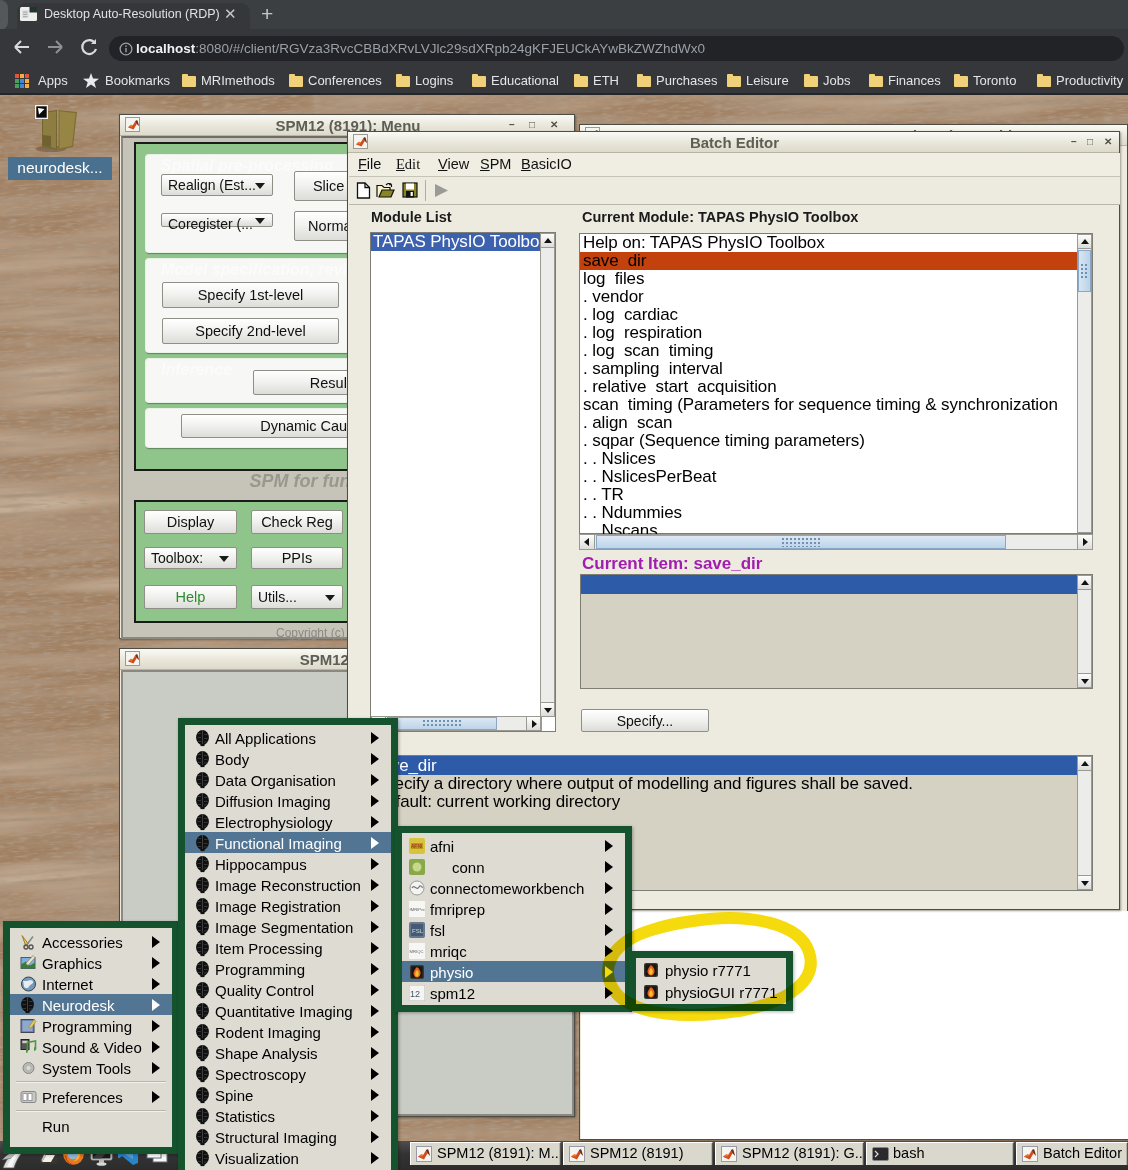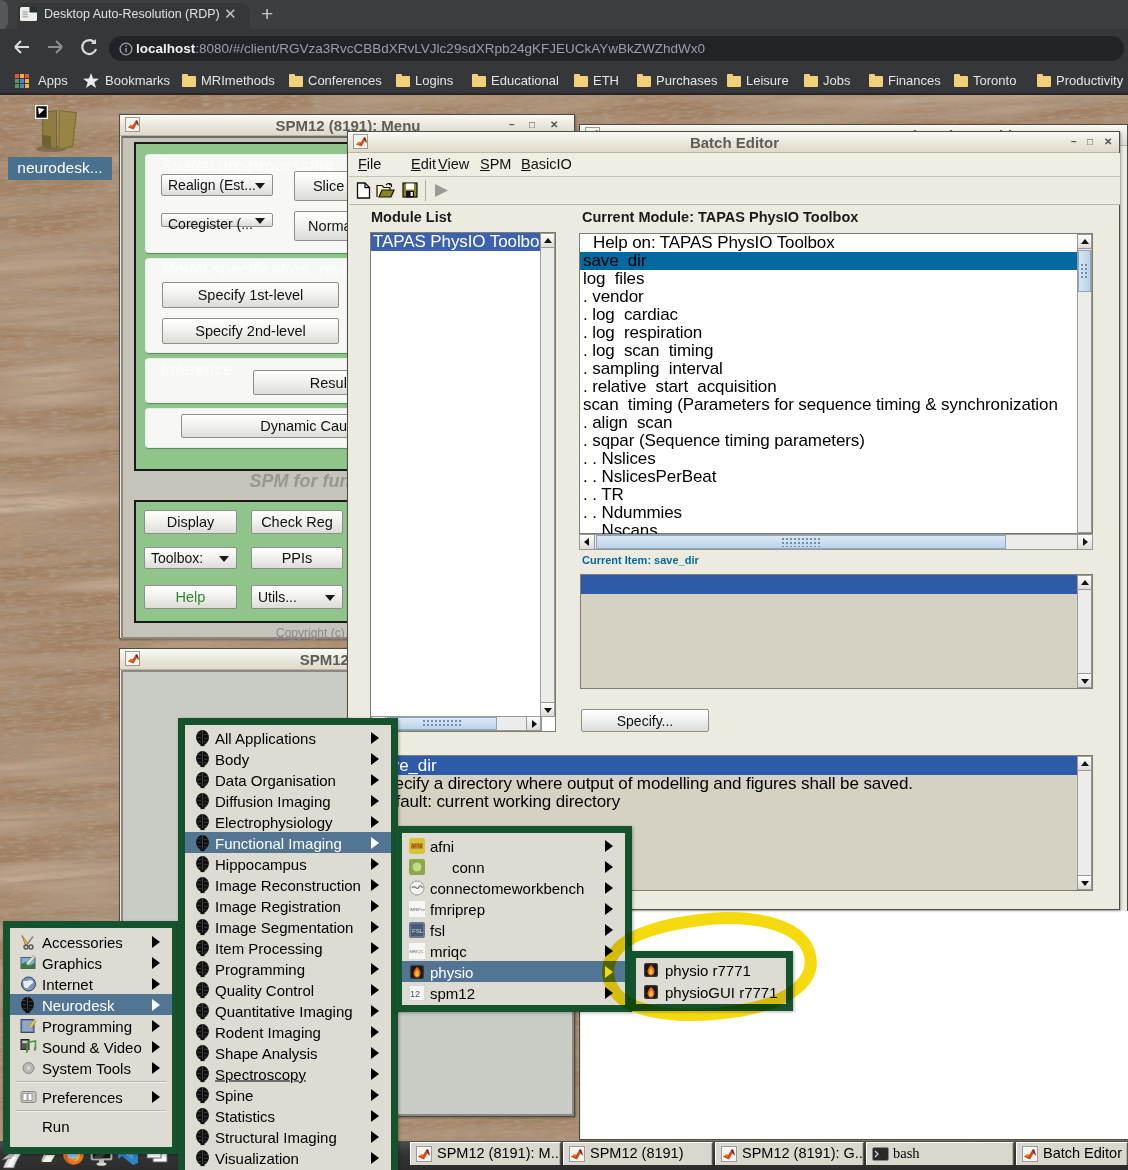--- a/index.html
+++ b/index.html
@@ -264,21 +264,21 @@
 <path d="M1 10 L5 7 L7 8 L10 3 L12 6 L8 13 Z" fill="#d44a1a"></path>
 <path d="M10 3 C11 1.6 12 1 13 2 L15 9 L12 6 Z" fill="#7a2a10"></path>
 <path d="M5 7 L7 8 L6 10 L2.5 9.2 Z" fill="#e87c28"></path>
 </svg>
       </span>
       <span class="wbtn" style="left:723px;">–</span>
       <span class="wbtn" style="left:739px;">□</span>
       <span class="wbtn" style="left:756px;">✕</span>
       <div class="abs" style="left:1px;top:21px;width:771px;height:24px;background:#f0eee3;border-bottom:1px solid #c6c4b6;font-size:14.5px;color:#111;">
         <span style="position:absolute;left:9px;top:3px;"><u>F</u>ile</span>
-        <span style="position:absolute;left:62px;top:3px;"><u>E</u>dit</span>
+        <span style="position:absolute;left:47px;top:3px;font-family:Liberation Serif, serif;"><u>E</u>dit</span>
         <span style="position:absolute;left:89px;top:3px;"><u>V</u>iew</span>
         <span style="position:absolute;left:131px;top:3px;"><u>S</u>PM</span>
         <span style="position:absolute;left:172px;top:3px;"><u>B</u>asicIO</span>
       </div>
       <div class="abs" style="left:1px;top:45px;width:771px;height:28px;background:#edebdf;border-bottom:1px solid #b9b7a9;">
         <svg style="position:absolute;left:7px;top:5px" width="15" height="17" viewBox="0 0 15 17">
           <path d="M1.5 1 H9 L13.5 5.5 V16 H1.5 Z" fill="#fff" stroke="#111" stroke-width="1.3"></path>
           <path d="M9 1 V5.5 H13.5" fill="none" stroke="#111" stroke-width="1.3"></path>
         </svg>
         <svg style="position:absolute;left:27px;top:6px" width="19" height="15" viewBox="0 0 19 15">
@@ -303,22 +303,22 @@
         <div class="row" style="background:#3c61ae;color:#fff;padding-left:2px;">TAPAS PhysIO Toolbo</div>
         <div class="strack" style="right:0;top:0;width:15px;height:484px;"></div>
         <div class="sbtn up" style="right:0;top:0;width:15px;height:15px;"></div>
         <div class="sbtn dn" style="right:0;top:469px;width:15px;height:15px;"></div>
         <div class="strack" style="left:0;bottom:0;width:171px;height:15px;"></div>
         <div class="sthumbh" style="left:16px;bottom:1px;width:110px;height:13px;"></div>
         <div class="sbtn lt" style="left:0;bottom:0;width:15px;height:15px;"></div>
         <div class="sbtn rt" style="left:155px;bottom:0;width:15px;height:15px;"></div>
       </div>
       <div class="lb" style="left:231px;top:101px;width:514px;height:301px;">
-        <div class="row" style="padding-left:13px;">Help on: TAPAS PhysIO Toolbox</div>
-        <div class="row" style="padding-left:3px;background:#0369a1;">save  dir</div>
+        <div class="row" style="padding-left:3px;">Help on: TAPAS PhysIO Toolbox</div>
+        <div class="row" style="padding-left:3px;background:#c2410c;">save  dir</div>
         <div class="row" style="padding-left:3px;">log  files</div>
         <div class="row" style="padding-left:3px;">. vendor</div>
         <div class="row" style="padding-left:3px;">. log  cardiac</div>
         <div class="row" style="padding-left:3px;">. log  respiration</div>
         <div class="row" style="padding-left:3px;">. log  scan  timing</div>
         <div class="row" style="padding-left:3px;">. sampling  interval</div>
         <div class="row" style="padding-left:3px;">. relative  start  acquisition</div>
         <div class="row" style="padding-left:3px;">scan  timing (Parameters for sequence timing &amp; synchronization</div>
         <div class="row" style="padding-left:3px;">. align  scan</div>
         <div class="row" style="padding-left:3px;">. sqpar (Sequence timing parameters)</div>
@@ -330,21 +330,21 @@
         <div class="strack" style="right:0;top:0;width:15px;height:299px;"></div>
         <div class="sbtn up" style="right:0;top:0;width:15px;height:15px;"></div>
         <div class="sthumb" style="right:1px;top:16px;width:13px;height:42px;"></div>
       </div>
       <div class="abs" style="left:231px;top:402px;width:514px;height:16px;">
         <div class="strack" style="left:0;top:0;width:514px;height:16px;"></div>
         <div class="sthumbh" style="left:17px;top:1px;width:410px;height:14px;"></div>
         <div class="sbtn lt" style="left:0;top:0;width:16px;height:16px;"></div>
         <div class="sbtn rt" style="left:498px;top:0;width:16px;height:16px;"></div>
       </div>
-      <div class="abs" style="left:234px;top:422px;font-size:11px;font-weight:bold;color:#0369a1;">Current Item: save_dir</div>
+      <div class="abs" style="left:234px;top:422px;font-size:17px;font-weight:bold;color:#a21caf;">Current Item: save_dir</div>
       <div class="lb" style="left:232px;top:442px;width:513px;height:115px;background:#d5d2c3;">
         <div class="row" style="background:#2d5ba8;width:497px;height:19px;"></div>
         <div class="strack" style="right:0;top:0;width:15px;height:113px;"></div>
         <div class="sbtn up" style="right:0;top:0;width:15px;height:15px;"></div>
         <div class="sbtn dn" style="right:0;top:98px;width:15px;height:15px;"></div>
       </div>
       <div class="btn" style="left:233px;top:577px;width:128px;height:23px;line-height:22px;font-size:14px;">Specify...</div>
       <div class="lb" style="left:22px;top:623px;width:723px;height:136px;background:#d5d2c3;">
         <div class="row" style="background:#2d5ba8;color:#fff;height:19px;line-height:19px;padding-left:2px;width:707px;">save_dir</div>
         <div class="row" style="padding-left:3px;">Specify a directory where output of modelling and figures shall be saved.</div>
@@ -595,21 +595,21 @@
         <span class="lab" style="left:30px;">Shape Analysis</span>
         <span class="arr"></span>
       </div>
       <div class="mi" style="height:21px;">
         <svg class="micon" style="left:10px" width="15" height="17" viewBox="0 0 15 17">
           <ellipse cx="7.5" cy="8" rx="6.4" ry="7.6" fill="#101010"></ellipse>
           <rect x="7.1" y="0.5" width="0.8" height="15" fill="#888" opacity="0.5"></rect>
           <path d="M2.5 4 H6 M9 5 H12.5 M2.5 8 H6 M9 9 H12.5 M3 12 H6 M9 12.5 H12" stroke="#3a3a3a" stroke-width="0.9"></path>
           <rect x="5.5" y="14.5" width="4" height="2.2" fill="#101010"></rect>
         </svg>
-        <span class="lab" style="left:30px;text-decoration:underline;">Spectroscopy</span>
+        <span class="lab" style="left:30px;">Spectroscopy</span>
         <span class="arr"></span>
       </div>
       <div class="mi" style="height:21px;">
         <svg class="micon" style="left:10px" width="15" height="17" viewBox="0 0 15 17">
           <ellipse cx="7.5" cy="8" rx="6.4" ry="7.6" fill="#101010"></ellipse>
           <rect x="7.1" y="0.5" width="0.8" height="15" fill="#888" opacity="0.5"></rect>
           <path d="M2.5 4 H6 M9 5 H12.5 M2.5 8 H6 M9 9 H12.5 M3 12 H6 M9 12.5 H12" stroke="#3a3a3a" stroke-width="0.9"></path>
           <rect x="5.5" y="14.5" width="4" height="2.2" fill="#101010"></rect>
         </svg>
         <span class="lab" style="left:30px;">Spine</span>
@@ -782,21 +782,21 @@
       <div class="task" style="left:563px;top:1px;width:150px;"><span style="position:absolute;left:5px;top:3px;width:16px;height:16px;background:#f4f4f0;border:1px solid #99a;"><svg width="14" height="14" viewBox="0 0 16 16">
 <path d="M1 10 L5 7 L7 8 L10 3 L12 6 L8 13 Z" fill="#d44a1a"></path>
 <path d="M10 3 C11 1.6 12 1 13 2 L15 9 L12 6 Z" fill="#7a2a10"></path>
 <path d="M5 7 L7 8 L6 10 L2.5 9.2 Z" fill="#e87c28"></path>
 </svg></span><span style="margin-left:26px;">SPM12 (8191)</span></div>
       <div class="task" style="left:715px;top:1px;width:149px;"><span style="position:absolute;left:5px;top:3px;width:16px;height:16px;background:#f4f4f0;border:1px solid #99a;"><svg width="14" height="14" viewBox="0 0 16 16">
 <path d="M1 10 L5 7 L7 8 L10 3 L12 6 L8 13 Z" fill="#d44a1a"></path>
 <path d="M10 3 C11 1.6 12 1 13 2 L15 9 L12 6 Z" fill="#7a2a10"></path>
 <path d="M5 7 L7 8 L6 10 L2.5 9.2 Z" fill="#e87c28"></path>
 </svg></span><span style="margin-left:26px;">SPM12 (8191): G...</span></div>
-      <div class="task" style="left:866px;top:1px;width:148px;font-family:Liberation Serif, serif;"><svg style="position:absolute;left:5px;top:4px" width="17" height="14" viewBox="0 0 17 14">
+      <div class="task" style="left:866px;top:1px;width:148px;"><svg style="position:absolute;left:5px;top:4px" width="17" height="14" viewBox="0 0 17 14">
           <rect x="0.5" y="0.5" width="16" height="13" rx="1.5" fill="#2a2a2a" stroke="#888"></rect>
           <path d="M3 4 L6 7 L3 10" stroke="#ddd" stroke-width="1.2" fill="none"></path>
         </svg><span style="margin-left:26px;">bash</span></div>
       <div class="task" style="left:1016px;top:1px;width:112px;"><span style="position:absolute;left:5px;top:3px;width:16px;height:16px;background:#f4f4f0;border:1px solid #99a;"><svg width="14" height="14" viewBox="0 0 16 16">
 <path d="M1 10 L5 7 L7 8 L10 3 L12 6 L8 13 Z" fill="#d44a1a"></path>
 <path d="M10 3 C11 1.6 12 1 13 2 L15 9 L12 6 Z" fill="#7a2a10"></path>
 <path d="M5 7 L7 8 L6 10 L2.5 9.2 Z" fill="#e87c28"></path>
 </svg></span><span style="margin-left:26px;">Batch Editor</span></div>
     </div>
   </div>

